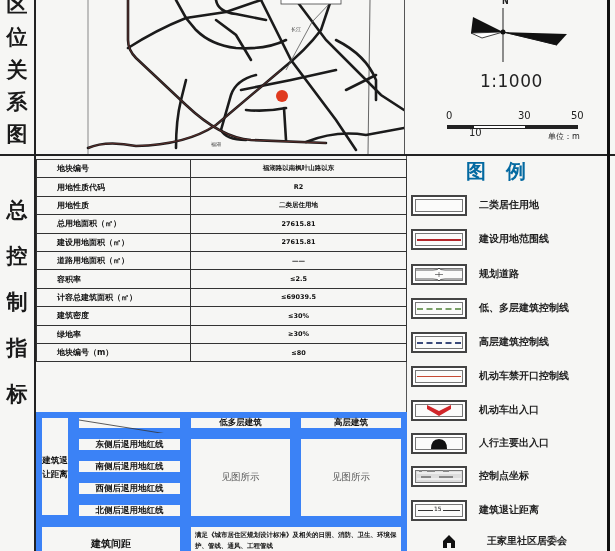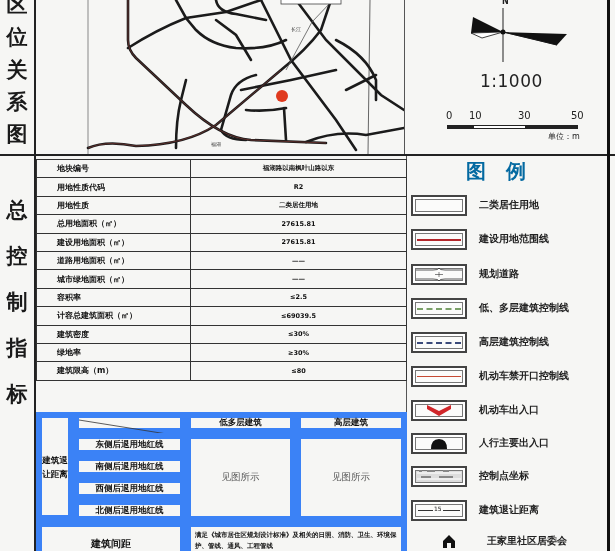--- a/index.html
+++ b/index.html
@@ -109,21 +109,21 @@
       <line x1="96" y1="8" x2="96" y2="62" stroke="#222" stroke-width="1"></line>
       <polygon points="96,32 66,17 64,33" fill="#111"></polygon>
       <polygon points="96,32 64,33 75,38" fill="#fff" stroke="#111" stroke-width="0.8"></polygon>
       <polygon points="96,32 160,34 150,45" fill="#111"></polygon>
       <polygon points="96,32 150,45 130,40" fill="#fff" stroke="#111" stroke-width="0.8"></polygon>
       <circle cx="96" cy="32" r="2.5" fill="#111"></circle>
     </svg>
   </div>
   <div class="scale-ratio">1:1000</div>
   <span class="scale-labels" style="left:446px;">0</span>
-  <span class="scale-labels" style="left:469px;">10</span>
+  <span class="scale-labels" style="left:469px;margin-top:17px;">10</span>
   <span class="scale-labels" style="left:518px;">30</span>
   <span class="scale-labels" style="left:571px;">50</span>
   <div style="position:absolute;left:447px;top:125px;width:131px;height:4px;border:1px solid #222;background:linear-gradient(to right,#222 0 20%,#fff 20% 60%,#222 60% 100%);"></div>
   <div class="scale-unit">单位：m</div>
 
   <table class="ctrl">
     <tbody>
       <tr>
           <td class="lbl">地块编号</td>
           <td class="val">福湖路以南枫叶山路以东</td>
@@ -142,41 +142,37 @@
         </tr>
       <tr>
           <td class="lbl">建设用地面积（㎡）</td>
           <td class="val">27615.81</td>
         </tr>
       <tr>
           <td class="lbl">道路用地面积（㎡）</td>
           <td class="val">——</td>
         </tr>
       <tr>
-          <td class="lbl">城市绿地面积（㎡）</td>
-          <td class="val">——</td>
-        </tr>
-      <tr>
           <td class="lbl">容积率</td>
           <td class="val">≤2.5</td>
         </tr>
       <tr>
           <td class="lbl">计容总建筑面积（㎡）</td>
           <td class="val">≤69039.5</td>
         </tr>
       <tr>
           <td class="lbl">建筑密度</td>
           <td class="val">≤30%</td>
         </tr>
       <tr>
           <td class="lbl">绿地率</td>
           <td class="val">≥30%</td>
         </tr>
       <tr>
-          <td class="lbl">建筑限高（m）</td>
+          <td class="lbl">地块编号（m）</td>
           <td class="val">≤80</td>
         </tr>
     </tbody>
   </table>
 
   <div class="setback">
     <div class="cell" style="left:0;top:0;width:38px;height:109px;padding:0 3px;line-height:14px;text-align:center;flex-direction:column;">
       <span style="width:26px;display:block;word-break:break-all;">建筑退让距离</span>
     </div>
     <div class="cell" style="left:37px;top:0;width:113px;height:22px;">

